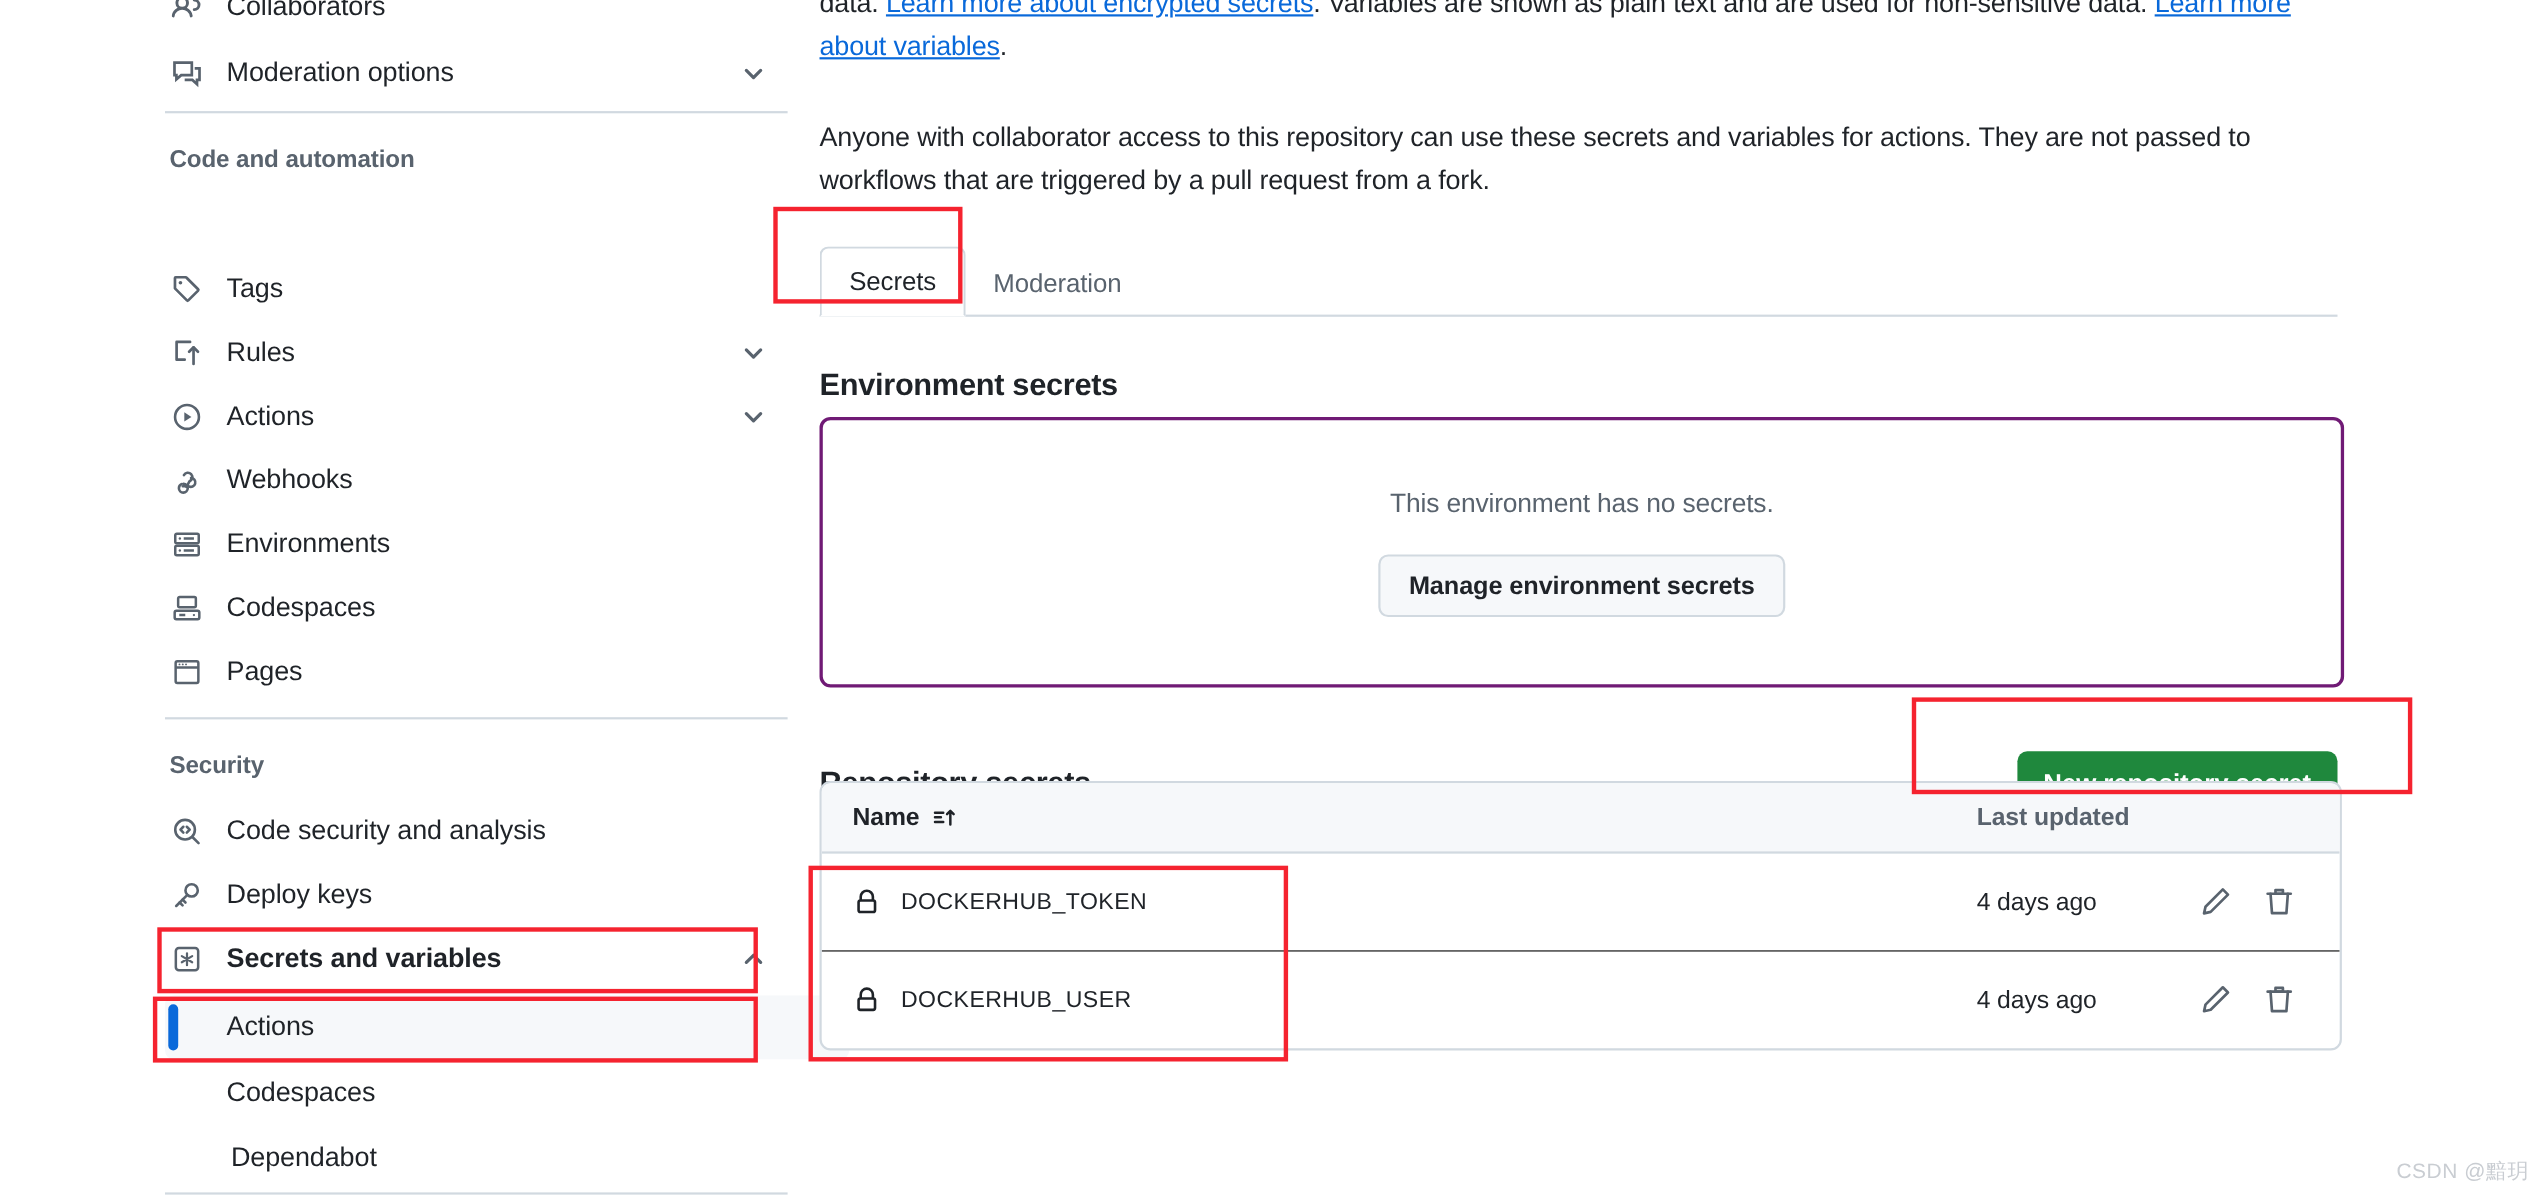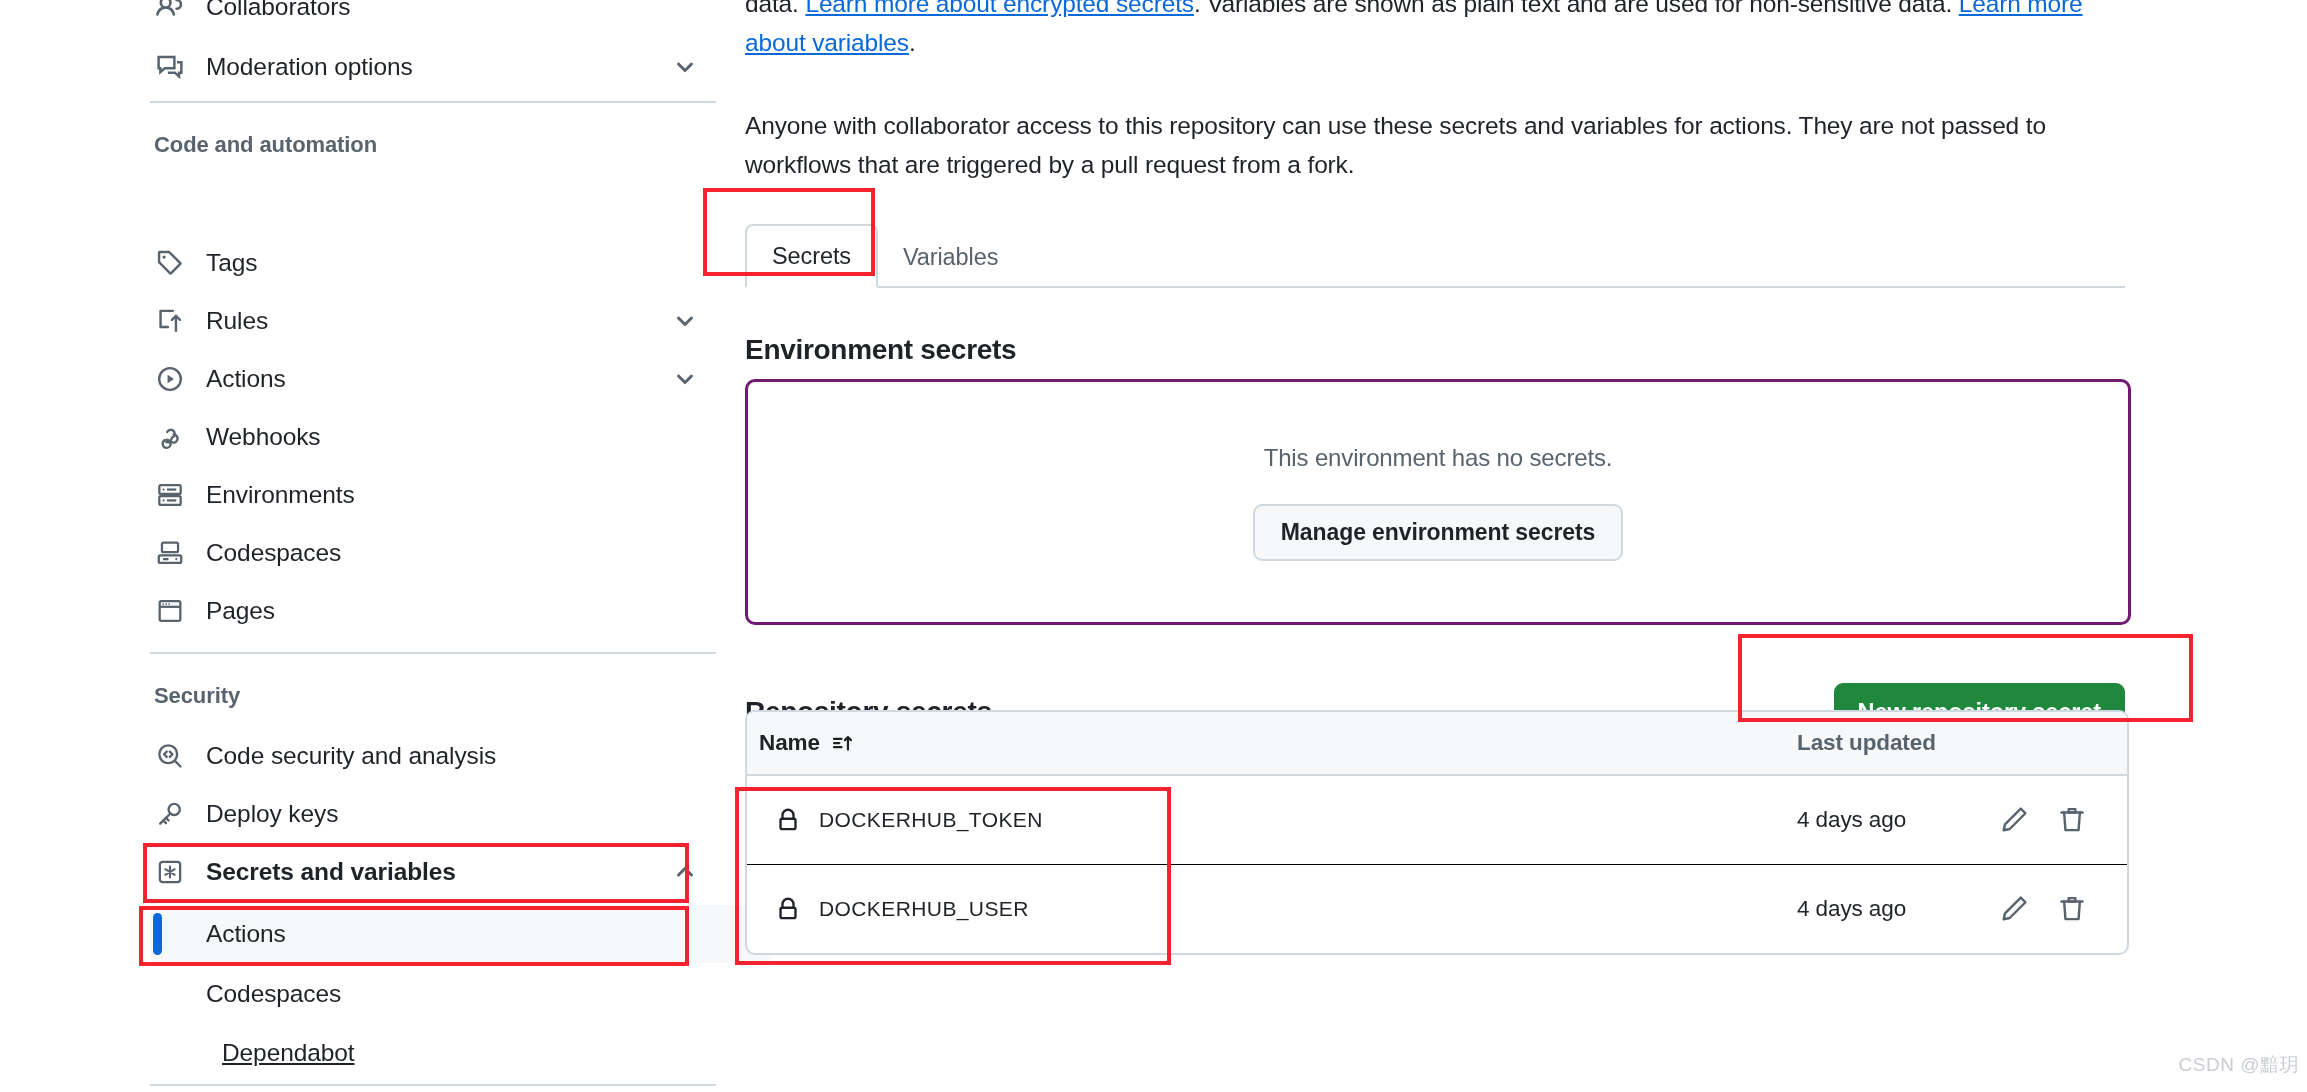--- a/index.html
+++ b/index.html
@@ -150,21 +150,21 @@
     border:2px solid #d1d9e0;border-radius:10px;
     overflow:hidden;background:#ffffff;
   }
   .thead{
     background:#f6f8fa;
     height:62px;
     display:flex;align-items:center;
     border-bottom:2px solid #d1d9e0;
   }
   .th-name{
-    flex:1;padding-left:12px;
+    flex:1;padding-left:28px;
     font-size:22.5px;font-weight:600;color:#1f2328;
     display:flex;align-items:center;gap:11px;
     letter-spacing:-0.1px;
   }
   .th-updated{
     width:330px;
     font-size:22.5px;font-weight:600;color:#59636e;
     letter-spacing:-0.1px;
   }
   .trow{
@@ -373,41 +373,41 @@
           </svg>
       </span>
     </div>
 
     <div class="sub-item selected" style="position:absolute;top:905px;left:0;width:566px;">
       <span class="lbl">Actions</span>
     </div>
     <div class="sub-item" style="position:absolute;top:965px;left:0;width:566px;">
       <span class="lbl">Codespaces</span>
     </div>
-    <div class="sub-item" style="position:absolute;top:1024px;left:16px;width:566px;text-decoration:underline;">
+    <div class="sub-item" style="position:absolute;top:1024px;left:4px;width:566px;">
       <span class="lbl">Dependabot</span>
     </div>
 
     <div class="divider" style="position:absolute;top:1084px;left:0;"></div>
   </div>
 
   <div class="main">
 
     <div class="intro" style="position:absolute;top:-16px;left:0;width:1380px;">
       <span>data. </span><a href="#">Learn more about encrypted secrets</a><span>. Variables are shown as plain text and are used for non-sensitive data. </span><a href="#">Learn more about variables</a><span>.</span>
     </div>
 
     <div class="intro para2" style="position:absolute;top:76px;left:0;width:1370px;">Anyone with collaborator access to this repository can use these secrets and variables for actions. They are not passed to workflows that are triggered by a pull request from a fork.</div>
 
     <div class="tabnav" style="position:absolute;top:188px;left:0;width:1380px;">
       <div class="tab active">
         <span>Secrets</span>
       </div>
       <div class="tab">
-        <span>Variables</span>
+        <span>Moderation</span>
       </div>
     </div>
 
     <div class="h2" style="position:absolute;top:292px;left:0;">Environment secrets</div>
 
     <div class="empty-box" style="position:absolute;top:348px;left:0;width:1380px;">
       <div class="empty-msg">This environment has no secrets.</div>
       <button class="btn-grey">Manage environment secrets</button>
     </div>
 

